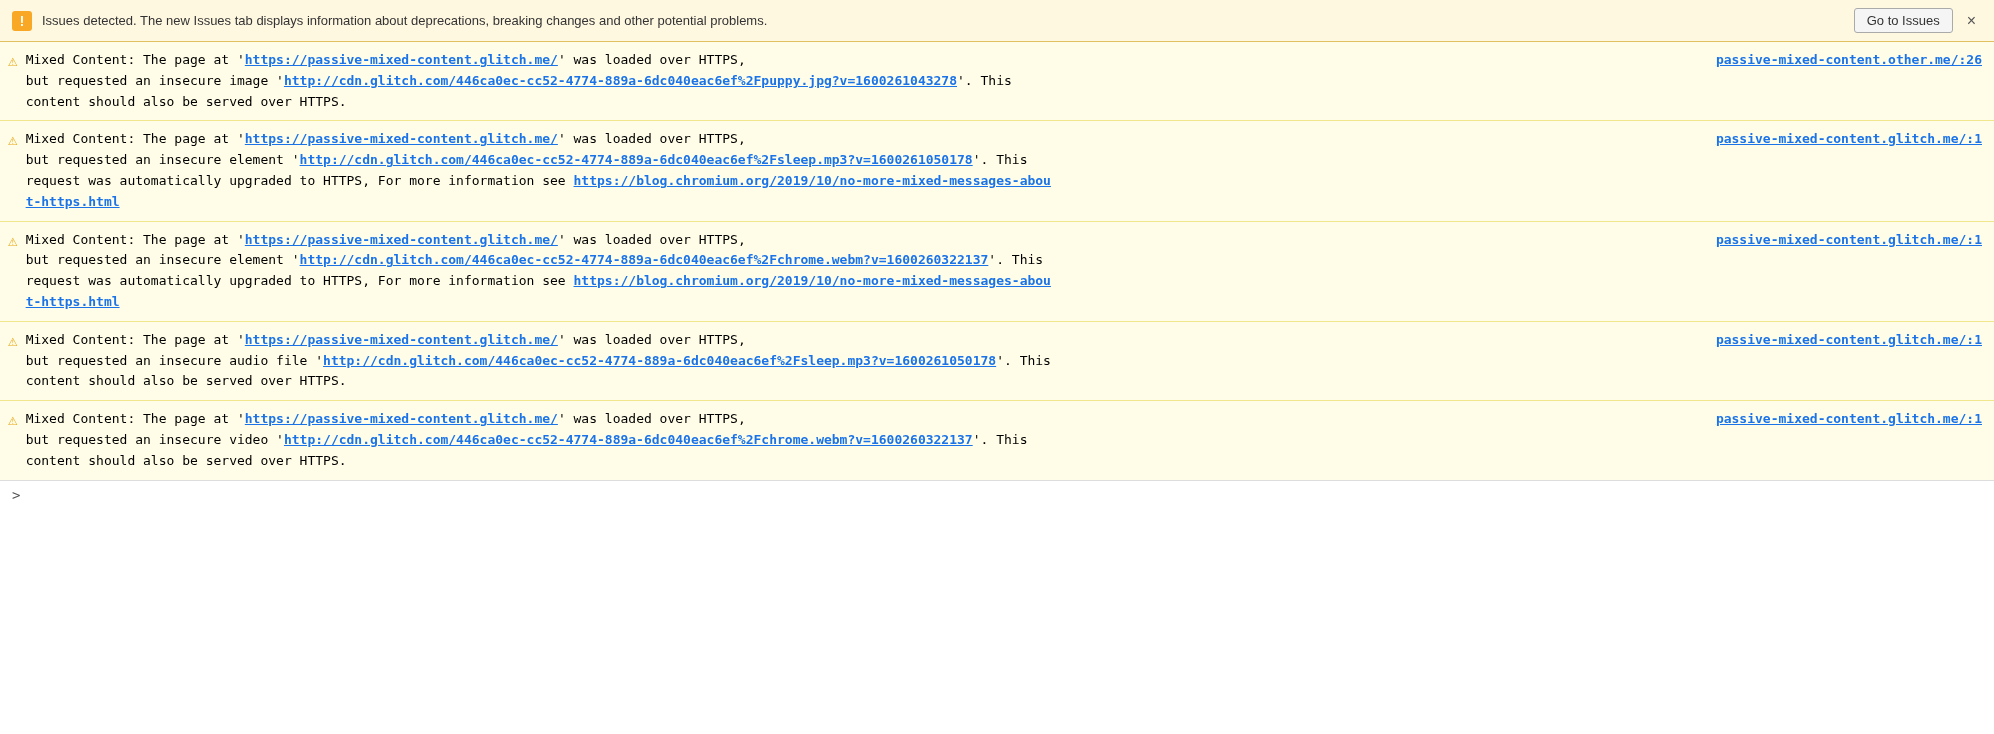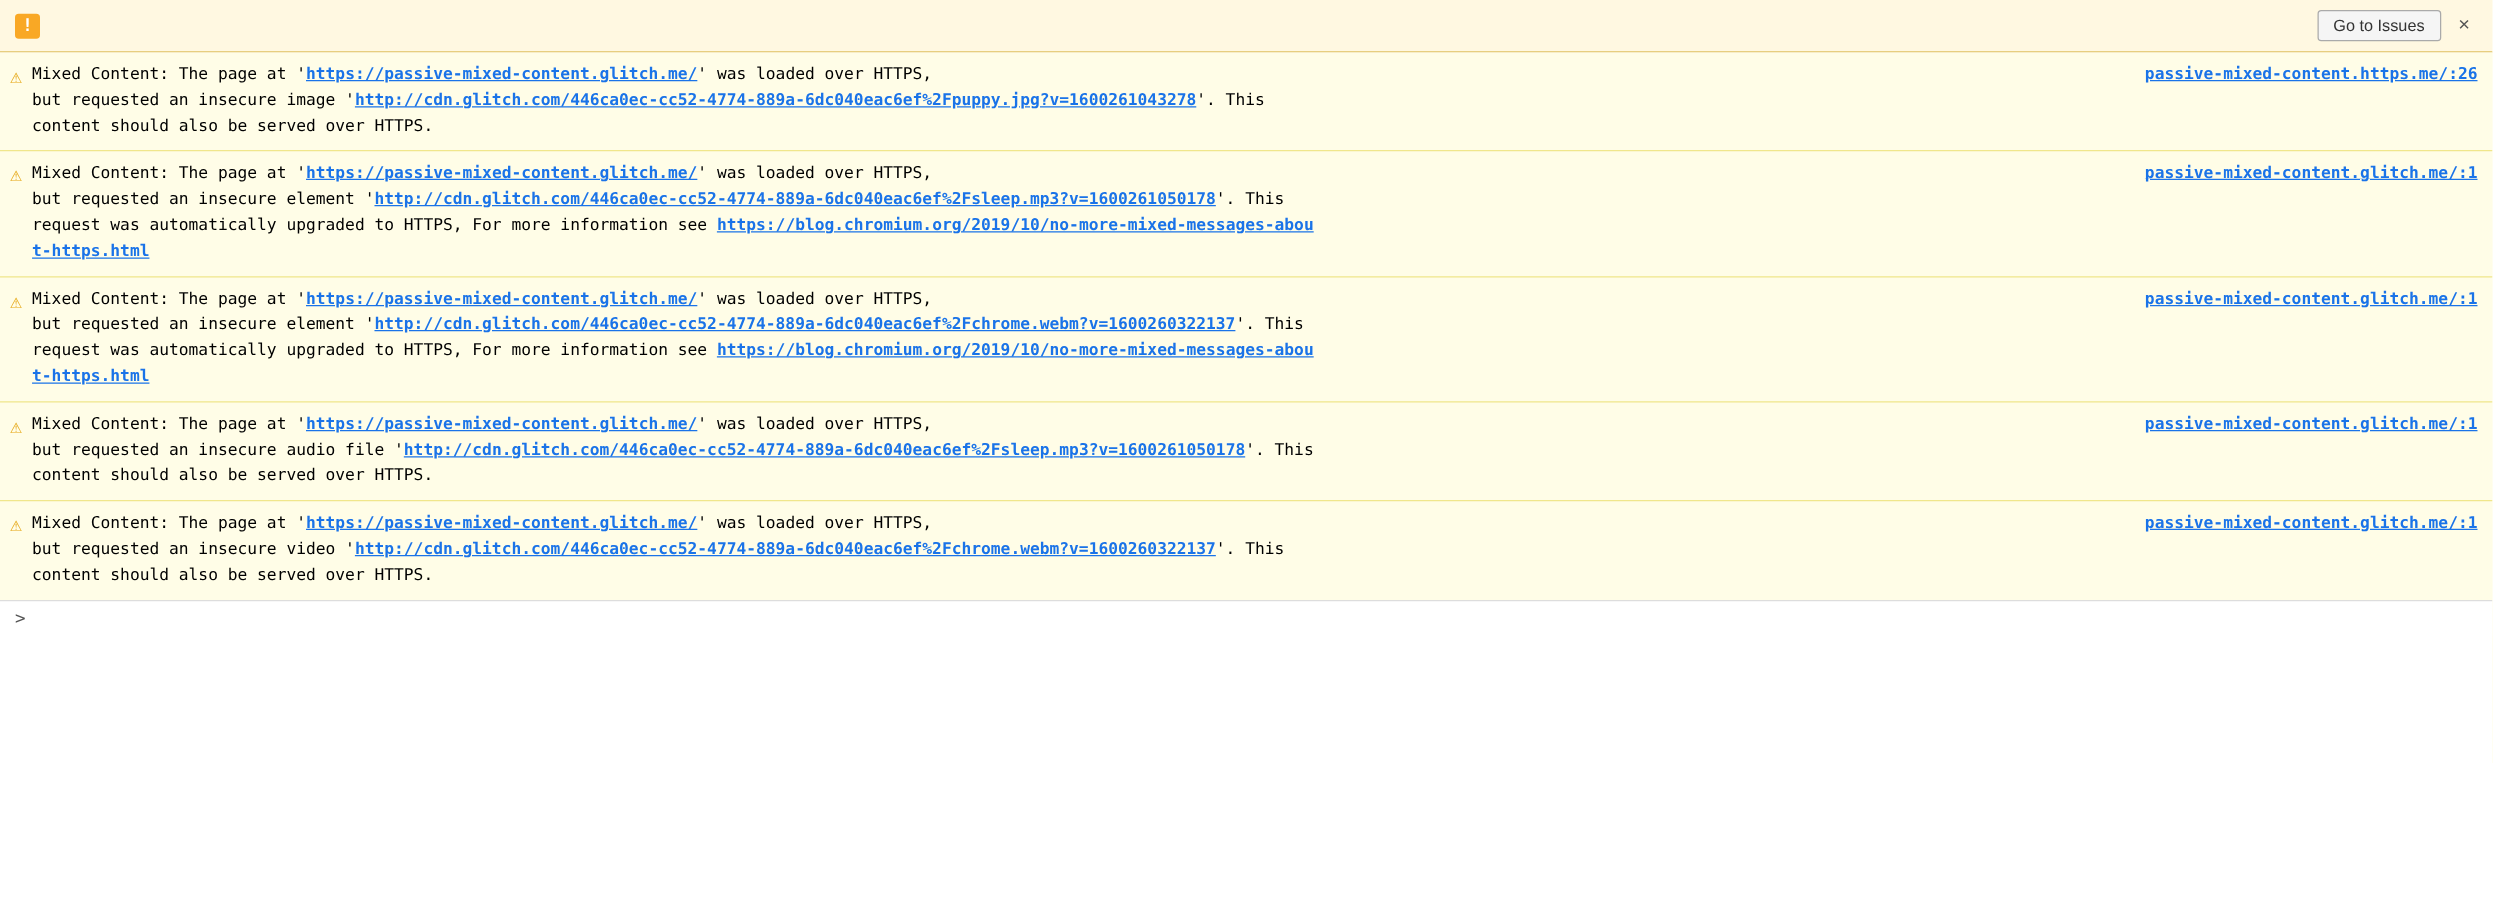--- a/index.html
+++ b/index.html
@@ -140,33 +140,34 @@
       color: #555;
       cursor: pointer;
     }
   </style>
 </head>
 <body>
 
 <div class="issues-banner">
   <div class="issues-banner-left">
     <div class="warning-icon-yellow">!</div>
+    <span class="issues-banner-text">Issues detected. The new Issues tab displays information about deprecations, breaking changes and other potential problems.</span>
   </div>
   <div class="issues-banner-right">
     <button class="go-to-issues-btn">Go to Issues</button>
     <button class="close-btn">×</button>
   </div>
 </div>
 
 <div class="console-content">
 
   <div class="message-row">
     <span class="warn-triangle">⚠</span>
     <div class="message-body">
-      <a class="source-link source-location">passive-mixed-content.https.me/:26</a>
+      <a class="source-link source-location">passive-mixed-content.other.me/:26</a>
       Mixed Content: The page at '<a class="source-link">https://passive-mixed-content.glitch.me/</a>' was loaded over HTTPS,<br>
       but requested an insecure image '<a class="source-link">http://cdn.glitch.com/446ca0ec-cc52-4774-889a-6dc040eac6ef%2Fpuppy.jpg?v=1600261043278</a>'. This<br>
       content should also be served over HTTPS.
     </div>
   </div>
 
   <div class="message-row">
     <span class="warn-triangle">⚠</span>
     <div class="message-body">
       <a class="source-link source-location">passive-mixed-content.glitch.me/:1</a>

